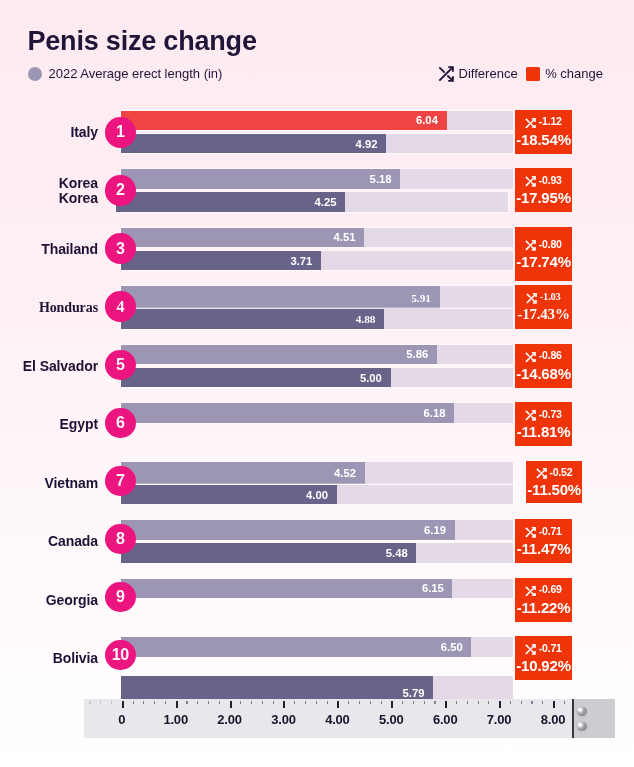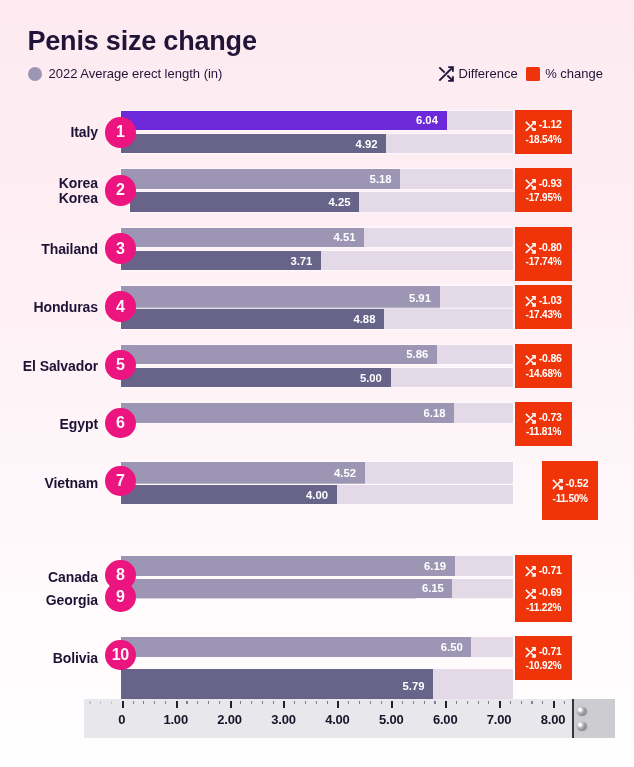--- a/index.html
+++ b/index.html
@@ -31,21 +31,21 @@
   .track{position:absolute;background:#e4d9e6;box-shadow:0 0 0 1.4px rgba(255,251,253,0.72);}
   .bar{position:absolute;top:0;left:0;height:100%;}
   .bval{position:absolute;right:8.6px;top:50%;transform:translateY(-50%);color:#fff;
         font-size:11.3px;font-weight:bold;white-space:nowrap;}
   .redbox{position:absolute;background:#ee3408;color:#fff;display:flex;flex-direction:column;
           align-items:center;justify-content:center;}
   .rb1{display:flex;align-items:center;font-size:10.5px;font-weight:bold;letter-spacing:-0.2px;
        height:12px;margin-bottom:3.5px;}
   .rbicon{display:inline-flex;margin-right:2.6px;align-items:center;position:relative;top:1.6px;}
   .rbdiff{display:inline-block;}
-  .rb2{font-size:10px;font-weight:bold;letter-spacing:-0.2px;}
+  .rb2{font-size:15px;font-weight:bold;letter-spacing:-0.2px;}
   
   .ruler{position:absolute;left:0;top:699px;width:634px;height:50px;}
   .rulerbody{position:absolute;left:84.4px;top:0;width:488px;height:38.8px;background:#e7e7ec;}
   .tick{position:absolute;top:1.8px;width:1.1px;height:3.6px;background:#81818f;}
   .tick.major{width:2px;height:7.6px;background:#22222f;}
   .tick.faint{background:#c4c4ce;}
   .tlab{position:absolute;top:13.2px;transform:translateX(-50%);font-size:13px;
         font-weight:bold;color:#16162a;letter-spacing:-0.2px;}
   .clasp{position:absolute;left:572.1px;top:0;width:43.3px;height:38.6px;background:#cdcdd1;}
   .claspline{position:absolute;left:0;top:0;width:2px;height:38.6px;background:#35353f;}
@@ -81,21 +81,21 @@
         <span class="legend-label">% change</span>
       </div>
     </div>
   <div class="rows">
       <div class="row" style="top: 110.7px; height: 42.7px;">
         <div class="rlabel">
           <span class="rline">Italy</span>
         </div>
         <div class="badge" style="left:105.15px;top:6.449999999999992px">1</div>
         <div class="track" style="left:121px;top:0;width:392px;height:19.4px">
-          <div class="bar" style="width:325.556px;background:#6d28d9">
+          <div class="bar" style="width:325.556px;background:#ef4444">
             <span class="bval">6.04</span>
           </div>
         </div>
         <div class="track" style="left:121px;top:23.299999999999997px;width:392px;height:19.4px">
           <div class="bar" style="width:265.188px;background:#676389">
             <span class="bval">4.92</span>
           </div>
         </div>
         <div class="redbox" style="left:515.4px;top:-0.9px;width:56.3px;height:43.8px">
           <div class="rb1">
@@ -117,21 +117,21 @@
         <div class="rlabel">
           <span class="rline">Korea</span>
           <span class="rline">Korea</span>
         </div>
         <div class="badge" style="left:105.15px;top:6.050000000000001px">2</div>
         <div class="track" style="left:121px;top:0;width:392px;height:19.4px">
           <div class="bar" style="width:279.202px;background:#9c96b4">
             <span class="bval">5.18</span>
           </div>
         </div>
-        <div class="track" style="left:130px;top:23.299999999999997px;width:392px;height:19.4px">
+        <div class="track" style="left:116px;top:23.299999999999997px;width:392px;height:19.4px">
           <div class="bar" style="width:229.075px;background:#676389">
             <span class="bval">4.25</span>
           </div>
         </div>
         <div class="redbox" style="left:515.4px;top:-0.9px;width:56.3px;height:43.8px">
           <div class="rb1">
             <span class="rbicon">
               <svg width="10.8" height="10.8" viewBox="0 0 24 24" fill="none" stroke="#ffffff" stroke-width="3.6" stroke-linecap="butt" stroke-linejoin="miter">
                 <path d="M2.0 2.0 L10.0 10.0"></path>
                 <path d="M2.0 22.0 L20.6 3.4"></path>
@@ -169,21 +169,21 @@
                 <path d="M15.3 1.7 L22.3 1.7 L22.3 8.7"></path>
                 <path d="M14.0 14.0 L21.0 21.0"></path>
                 <path d="M22.3 15.3 L22.3 22.3 L15.3 22.3"></path>
               </svg>
             </span>
             <span class="rbdiff">-0.80</span>
           </div>
           <div class="rb2">-17.74%</div>
         </div>
       </div>
-      <div class="row" style="top: 286.2px; height: 42.7px;">
+      <div class="row" style="top: 286.2px; height: 42.7px; font-family: Liberation Serif, serif;">
         <div class="rlabel">
           <span class="rline">Honduras</span>
         </div>
         <div class="badge" style="left:105.15px;top:5.249999999999989px">4</div>
         <div class="track" style="left:121px;top:0;width:392px;height:23px">
           <div class="bar" style="width:318.549px;background:#9c96b4">
             <span class="bval">5.91</span>
           </div>
         </div>
         <div class="track" style="left:121px;top:23.299999999999997px;width:392px;height:19.4px">
@@ -272,37 +272,37 @@
         <div class="track" style="left:121px;top:0;width:392px;height:22px">
           <div class="bar" style="width:243.62799999999996px;background:#9c96b4">
             <span class="bval">4.52</span>
           </div>
         </div>
         <div class="track" style="left:121px;top:23.299999999999997px;width:392px;height:19.4px">
           <div class="bar" style="width:215.6px;background:#676389">
             <span class="bval">4.00</span>
           </div>
         </div>
-        <div class="redbox" style="left:542px;top:-0.9px;width:56.3px;height:59px">
+        <div class="redbox" style="left:526px;top:-0.9px;width:56.3px;height:42px">
           <div class="rb1">
             <span class="rbicon">
               <svg width="10.8" height="10.8" viewBox="0 0 24 24" fill="none" stroke="#ffffff" stroke-width="3.6" stroke-linecap="butt" stroke-linejoin="miter">
                 <path d="M2.0 2.0 L10.0 10.0"></path>
                 <path d="M2.0 22.0 L20.6 3.4"></path>
                 <path d="M15.3 1.7 L22.3 1.7 L22.3 8.7"></path>
                 <path d="M14.0 14.0 L21.0 21.0"></path>
                 <path d="M22.3 15.3 L22.3 22.3 L15.3 22.3"></path>
               </svg>
             </span>
             <span class="rbdiff">-0.52</span>
           </div>
           <div class="rb2">-11.50%</div>
         </div>
       </div>
-      <div class="row" style="top: 520.2px; height: 42.7px; margin-top: 36px;">
+      <div class="row" style="top: 520.2px; height: 42.7px;">
         <div class="rlabel">
           <span class="rline">Canada</span>
         </div>
         <div class="badge" style="left:105.15px;top:3.6499999999999098px">8</div>
         <div class="track" style="left:121px;top:0;width:392px;height:19.4px">
           <div class="bar" style="width:333.641px;background:#9c96b4">
             <span class="bval">6.19</span>
           </div>
         </div>
         <div class="track" style="left:121px;top:23.299999999999997px;width:392px;height:19.4px">
@@ -355,21 +355,21 @@
       <div class="row" style="top: 637.2px; height: 42.7px;">
         <div class="rlabel">
           <span class="rline">Bolivia</span>
         </div>
         <div class="badge" style="left:105.15px;top:2.8499999999999552px">10</div>
         <div class="track" style="left:121px;top:0;width:392px;height:19.4px">
           <div class="bar" style="width:350.34999999999997px;background:#9c96b4">
             <span class="bval">6.50</span>
           </div>
         </div>
-        <div class="track" style="left:121px;top:32px;width:392px;height:33px">
+        <div class="track" style="left:121px;top:39px;width:392px;height:33px">
           <div class="bar" style="width:312.081px;background:#676389">
             <span class="bval">5.79</span>
           </div>
         </div>
         <div class="redbox" style="left:515.4px;top:-0.9px;width:56.3px;height:43.8px">
           <div class="rb1">
             <span class="rbicon">
               <svg width="10.8" height="10.8" viewBox="0 0 24 24" fill="none" stroke="#ffffff" stroke-width="3.6" stroke-linecap="butt" stroke-linejoin="miter">
                 <path d="M2.0 2.0 L10.0 10.0"></path>
                 <path d="M2.0 22.0 L20.6 3.4"></path>

